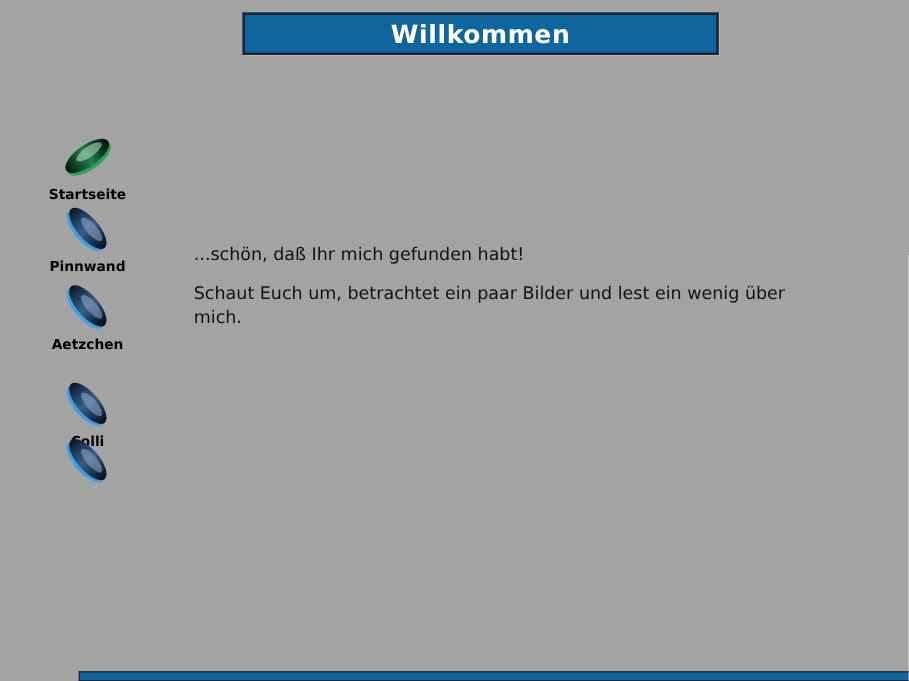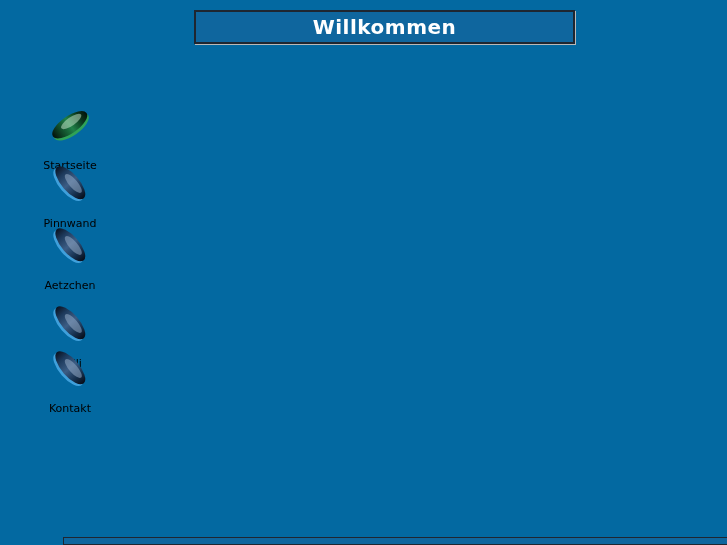--- a/index.html
+++ b/index.html
@@ -1,20 +1,20 @@
 <!DOCTYPE html>
 <html style="--accent: #0f669e;"><head>
 <meta charset="utf-8">
 <style>
   html, body { margin: 0; padding: 0; background: #ffffff; }
   .page {
     position: relative;
     width: 727px;
     height: 545px;
-    background: #0369a1;
+    background: #a3a3a3;
     overflow: hidden;
     font-family: "DejaVu Sans", "Liberation Sans", sans-serif;
   }
 
   
   .titlebar {
     position: absolute;
     left: 194px;
     top: 10px;
     width: 381px;
@@ -50,23 +50,23 @@
   .menu-item:nth-of-type(4) { top: 300px; }
   .menu-item:nth-of-type(5) { top: 345px; }
   .menu-item .gem {
     display: block;
     margin: 0 auto;
     width: 46px;
     height: 46px;
   }
   .menu-item .menu-label {
     display: block;
-    margin-top: 11px;
+    margin-top: 1px;
     font-size: 11px;
-    font-weight: normal;
+    font-weight: bold;
     color: #000000;
   }
 
   
   .main-text {
     position: absolute;
     left: 155px;
     top: 195px;
     width: 505px;
     color: #111111;
@@ -147,19 +147,22 @@
   <a class="menu-item">
     <svg class="gem" viewBox="0 0 46 46">
         <use href="#pill-blue"></use>
       </svg>
     <span class="menu-label">Colli</span>
   </a>
   <a class="menu-item">
     <svg class="gem" viewBox="0 0 46 46">
         <use href="#pill-blue"></use>
       </svg>
-    <span class="menu-label">Kontakt</span>
   </a>
 
+  <div class="main-text">
+    <p>...schön, daß Ihr mich gefunden habt!</p>
+    <p>Schaut Euch um, betrachtet ein paar Bilder und lest ein wenig über mich.</p>
+  </div>
 
   <div class="footer-bar"></div>
 
 </div>
 
 </body></html>

